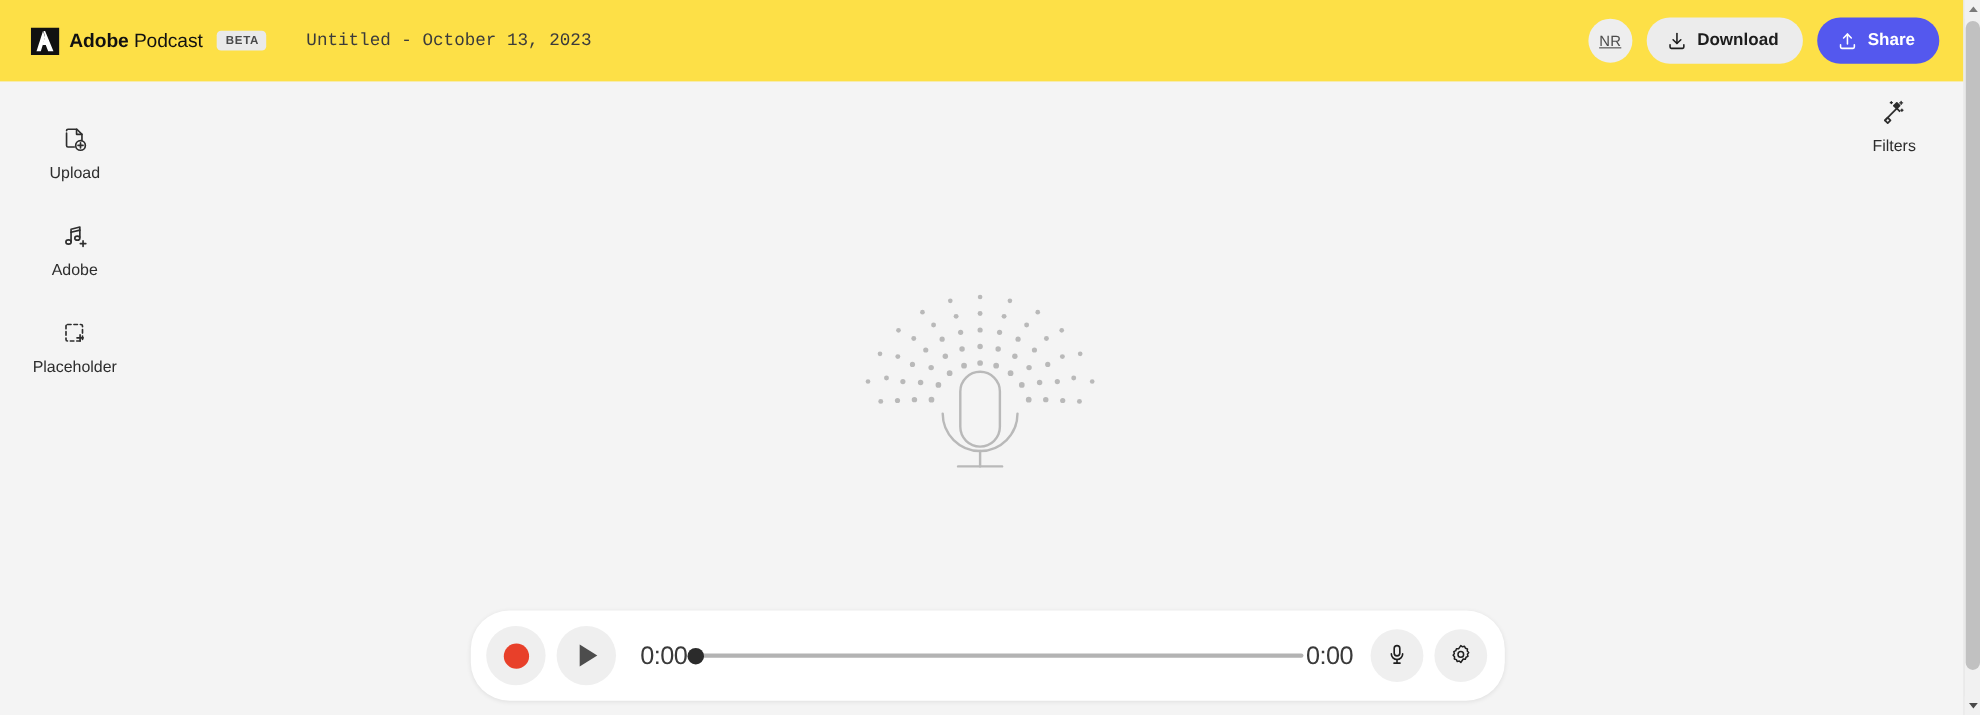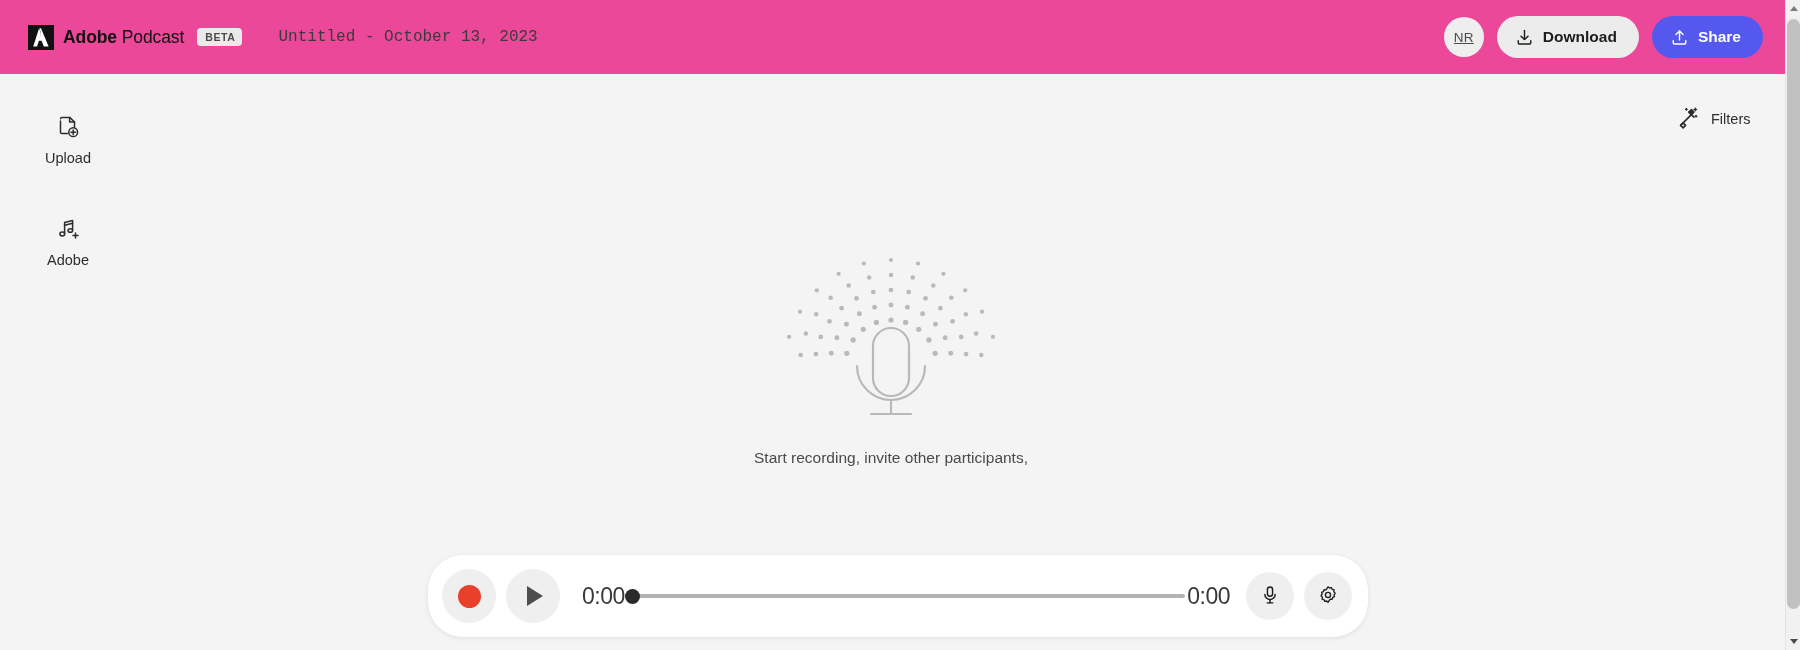--- a/index.html
+++ b/index.html
@@ -17,21 +17,21 @@
     height: 650px;
     background: #f4f4f4;
   }
 
   
   .header {
     position: absolute;
     top: 0; left: 0;
     width: 1785px;
     height: 74px;
-    background: #ec4899;
+    background: #fde047;
     display: flex;
     align-items: center;
     padding: 0 22px 0 28px;
   }
   .brand {
     display: flex;
     align-items: center;
     gap: 9px;
   }
   .adobe-logo {
@@ -107,21 +107,21 @@
 
   
   .left-rail {
     position: absolute;
     left: 0; top: 74px;
     width: 136px;
     padding-top: 30px;
     display: flex;
     flex-direction: column;
     align-items: center;
-    gap: 34px;
+    gap: 20px;
   }
   .rail-item {
     width: 104px;
     display: flex;
     flex-direction: column;
     align-items: center;
     gap: 8px;
     padding: 8px 0 6px;
     border-radius: 8px;
     cursor: pointer;
@@ -131,24 +131,24 @@
     display: flex; align-items: center; justify-content: center;
   }
   .rail-label {
     font-size: 14.5px;
     color: #2d2d2d;
   }
 
   
   .right-rail {
     position: absolute;
-    right: 30px; top: 104px;
+    right: 30px; top: 88px;
     width: 96px;
     display: flex;
-    flex-direction: row;
+    flex-direction: column;
     align-items: center;
     gap: 7px;
     cursor: pointer;
   }
   .right-rail .ricon { width: 30px; height: 30px; }
   .right-label { font-size: 14.5px; color: #2d2d2d; }
 
   
   .stage {
     position: absolute;
@@ -356,20 +356,29 @@
           <path d="M10.6 18.7V7.4l8-2v9.3"></path>
           <path d="M10.6 10.2l8-2"></path>
           <ellipse cx="8.3" cy="19" rx="2.4" ry="1.9"></ellipse>
           <ellipse cx="16.3" cy="15.5" rx="2.3" ry="1.8"></ellipse>
           <path d="M21.5 18v5M19 20.5h5"></path>
         </svg>
       </span>
       <span class="rail-label">Adobe</span>
     </div>
 
+    <div class="rail-item">
+      <span class="ricon">
+        <svg width="28" height="28" viewBox="0 0 28 28" fill="none" stroke="#2d2d2d" stroke-width="1.5" stroke-linecap="round" stroke-linejoin="round">
+          <rect x="6" y="6" width="15" height="15" rx="1.4" stroke-dasharray="3.2 2.6"></rect>
+          <path d="M18.8 15.4v5.6M16 18.2h5.6" stroke="#2d2d2d" stroke-dasharray="0"></path>
+        </svg>
+      </span>
+      <span class="rail-label">Placeholder</span>
+    </div>
 
   </div>
 
   <div class="right-rail">
     <span class="ricon">
       <svg width="28" height="28" viewBox="0 0 28 28" fill="none" stroke="#2d2d2d" stroke-width="1.6" stroke-linecap="round" stroke-linejoin="round">
         <path d="M6.6 21.4 17.4 10.6"></path>
         <path d="M14.9 8.1 19.9 13.1"></path>
         <path d="M14.9 8.1 17.4 5.6 19.9 8.1 17.4 10.6Z" fill="#2d2d2d"></path>
         <path d="M6.6 21.4 9.1 18.9 11.6 21.4 9.1 23.9Z" fill="none"></path>
@@ -447,21 +456,20 @@
         <g stroke="#b9b9b9" stroke-width="2.2" fill="none" stroke-linecap="round">
           <rect x="112" y="112" width="36" height="68" rx="18"></rect>
           <path d="M96 150c0 18.8 15.2 34 34 34s34-15.2 34-34"></path>
           <path d="M130 184v14"></path>
           <path d="M110 198h40"></path>
         </g>
       </svg>
     </div>
 
     <div class="empty-text">
-      <div>Start recording, invite other participants,</div>
     </div>
 
   </div>
 
   <div class="player">
 
     <button class="round-btn">
       <span class="record-dot" style="background: rgb(232, 64, 42);"></span>
     </button>
 

